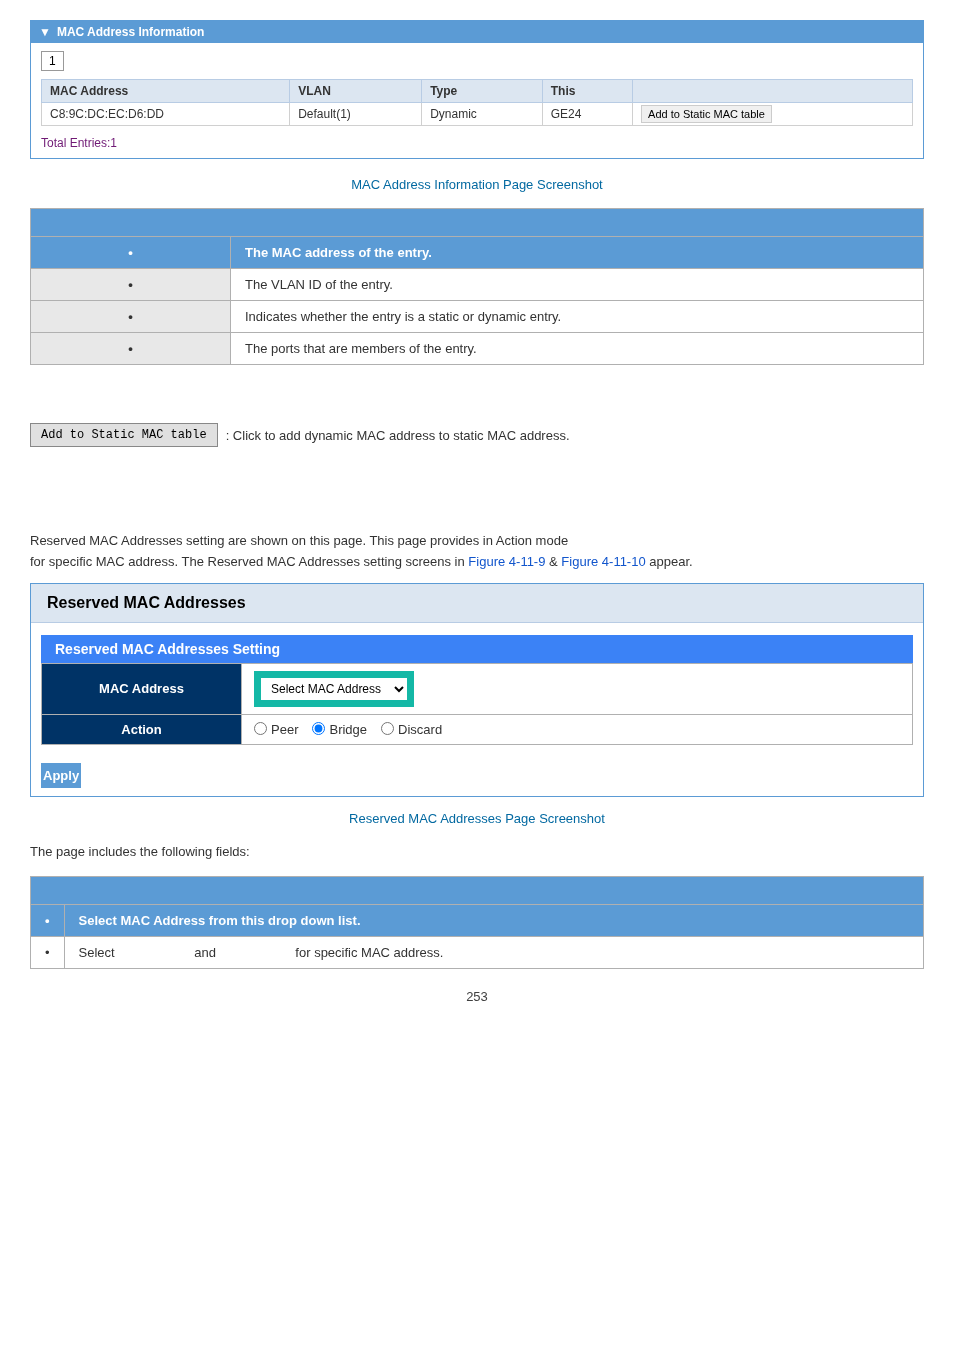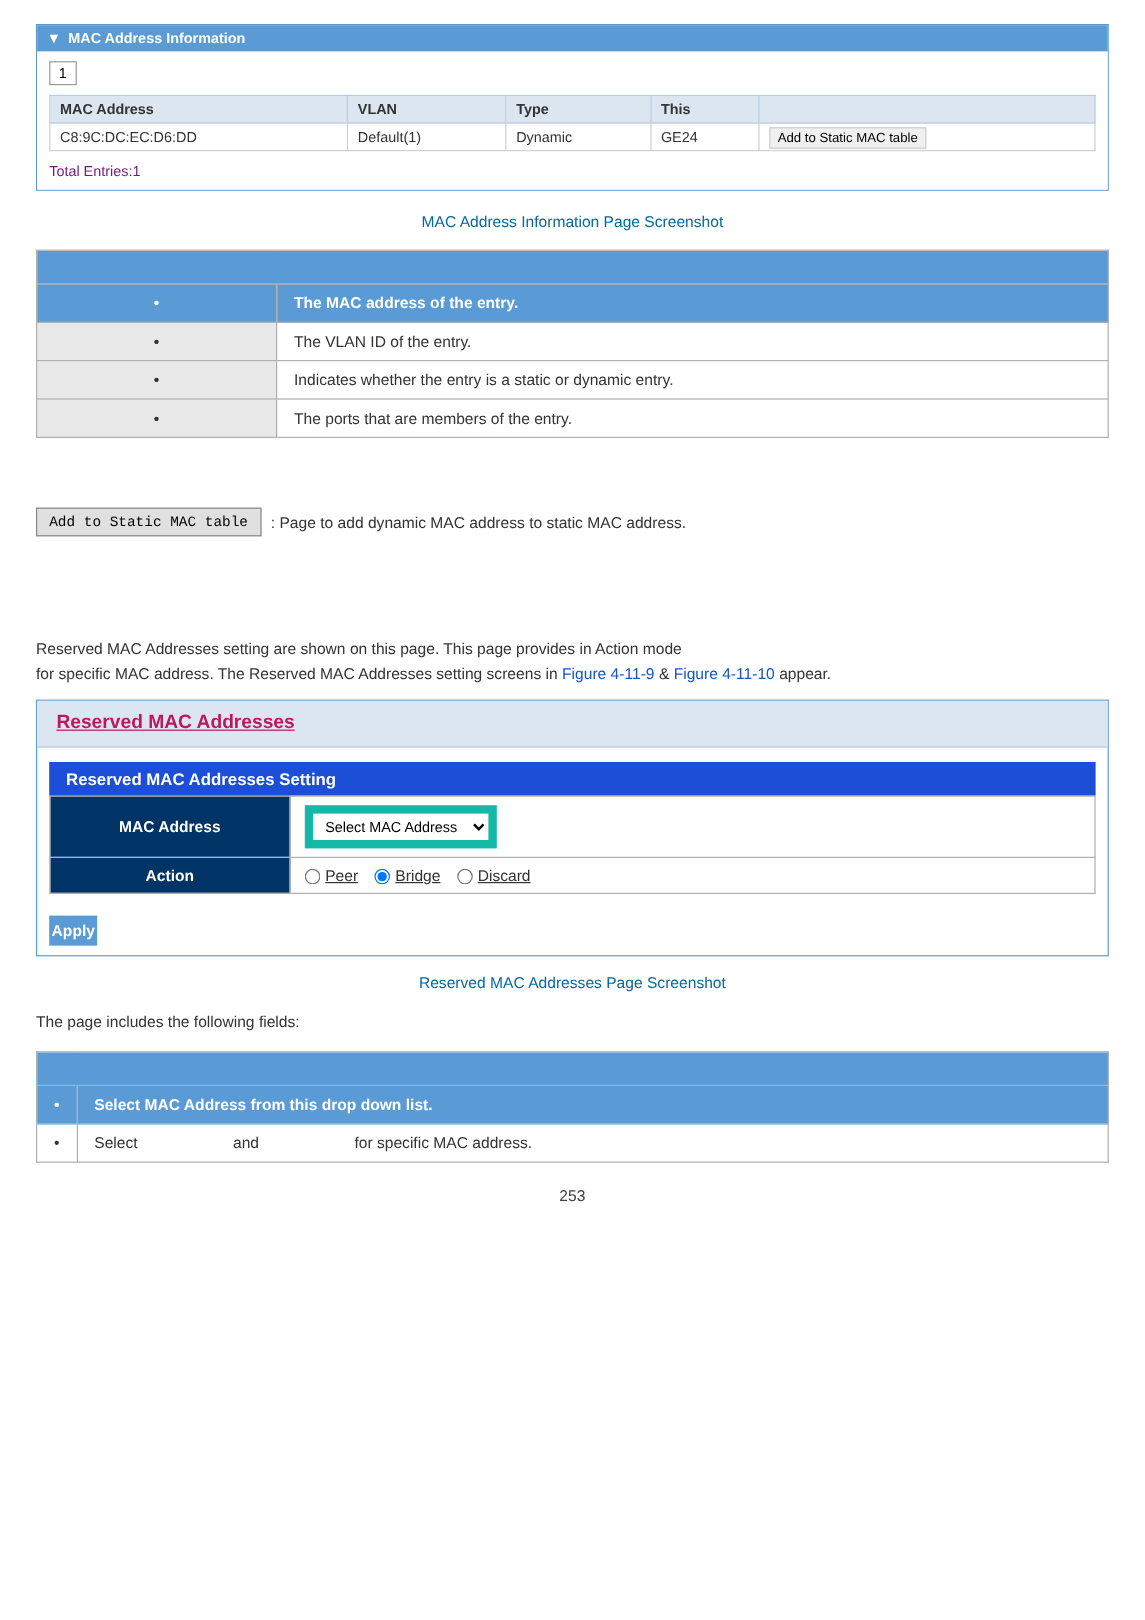--- a/index.html
+++ b/index.html
@@ -149,26 +149,25 @@
     
     .reserved-panel {
       border: 1px solid #5b9bd5;
       margin-bottom: 14px;
     }
     .reserved-panel-header {
       background: #dce6f1;
       padding: 10px 16px;
       font-size: 16px;
       font-weight: bold;
-      color: #be185d;
+      color: #000000;
       border-bottom: 1px solid #b8cce4;
-      text-decoration: underline;
     }
     .reserved-setting-header {
-      background: #1d4ed8;
+      background: #3b82f6;
       color: #fff;
       font-size: 14px;
       font-weight: bold;
       padding: 6px 14px;
       margin: 0 10px;
     }
     .reserved-form {
       margin: 0 10px 10px 10px;
     }
     .reserved-table {
@@ -194,24 +193,23 @@
       background: #fff;
     }
     .radio-group {
       display: flex;
       align-items: center;
       gap: 14px;
       font-size: 13px;
     }
     .radio-group label {
       display: flex;
-      align-items: flex-end;
+      align-items: flex-start;
       gap: 4px;
       cursor: pointer;
-      text-decoration: underline;
     }
     .apply-btn {
       background: #5b9bd5;
       color: #fff;
       border: none;
       padding: 5px 2px;
       font-size: 13px;
       font-weight: bold;
       cursor: pointer;
       margin: 8px 10px;
@@ -309,21 +307,21 @@
       <td class="bullet-cell">•</td>
       <td>The ports that are members of the entry.</td>
     </tr>
   </tbody>
 </table>
 
 <div class="spacer-lg"></div>
 
 <div class="button-note-section">
   <button class="add-static-btn">Add to Static MAC table</button>
-  <span>: Page to add dynamic MAC address to static MAC address.</span>
+  <span>: Click to add dynamic MAC address to static MAC address.</span>
 </div>
 
 <div class="spacer-lg"></div>
 <div class="spacer-lg"></div>
 
 <div class="section-text">
   <span>Reserved MAC Addresses setting are shown on this page. This page provides</span>
   <span>in Action mode</span>
   <br>
   <span>for specific MAC address. The Reserved MAC Addresses setting screens in</span>

